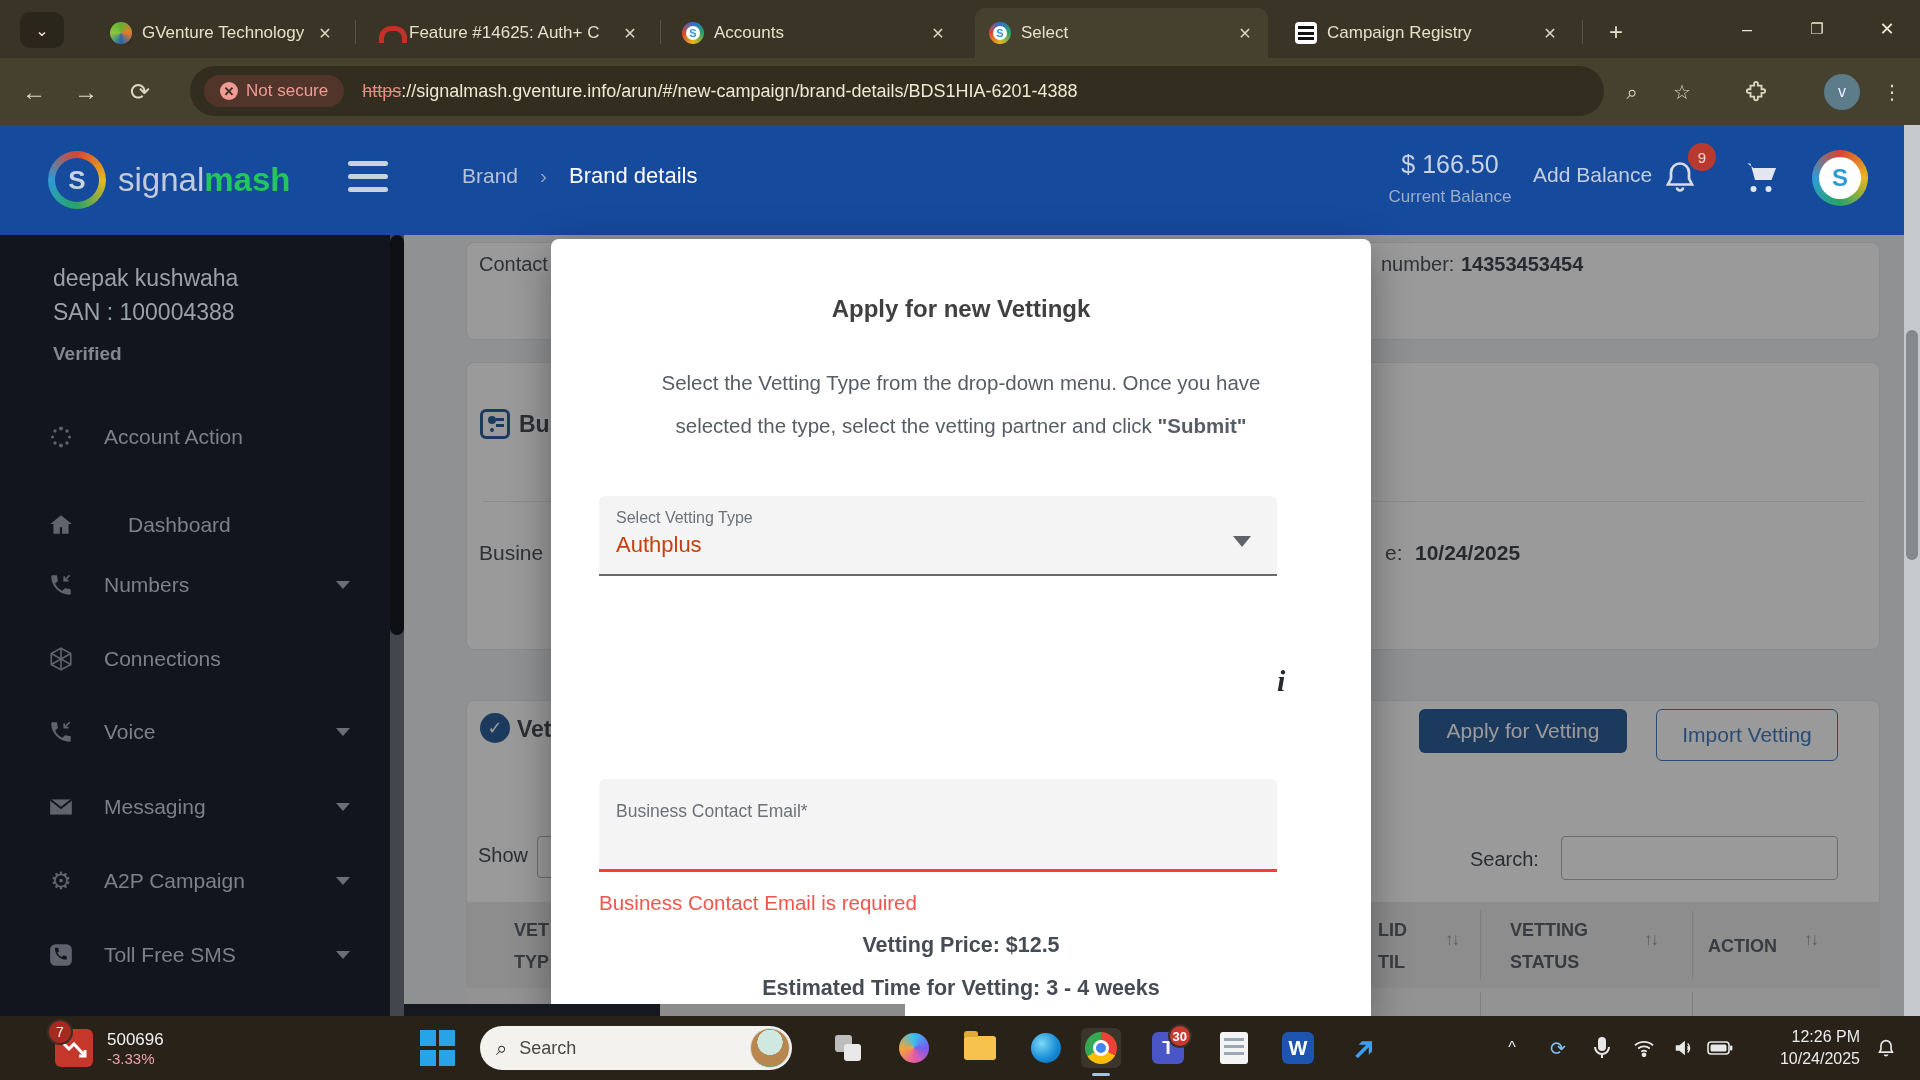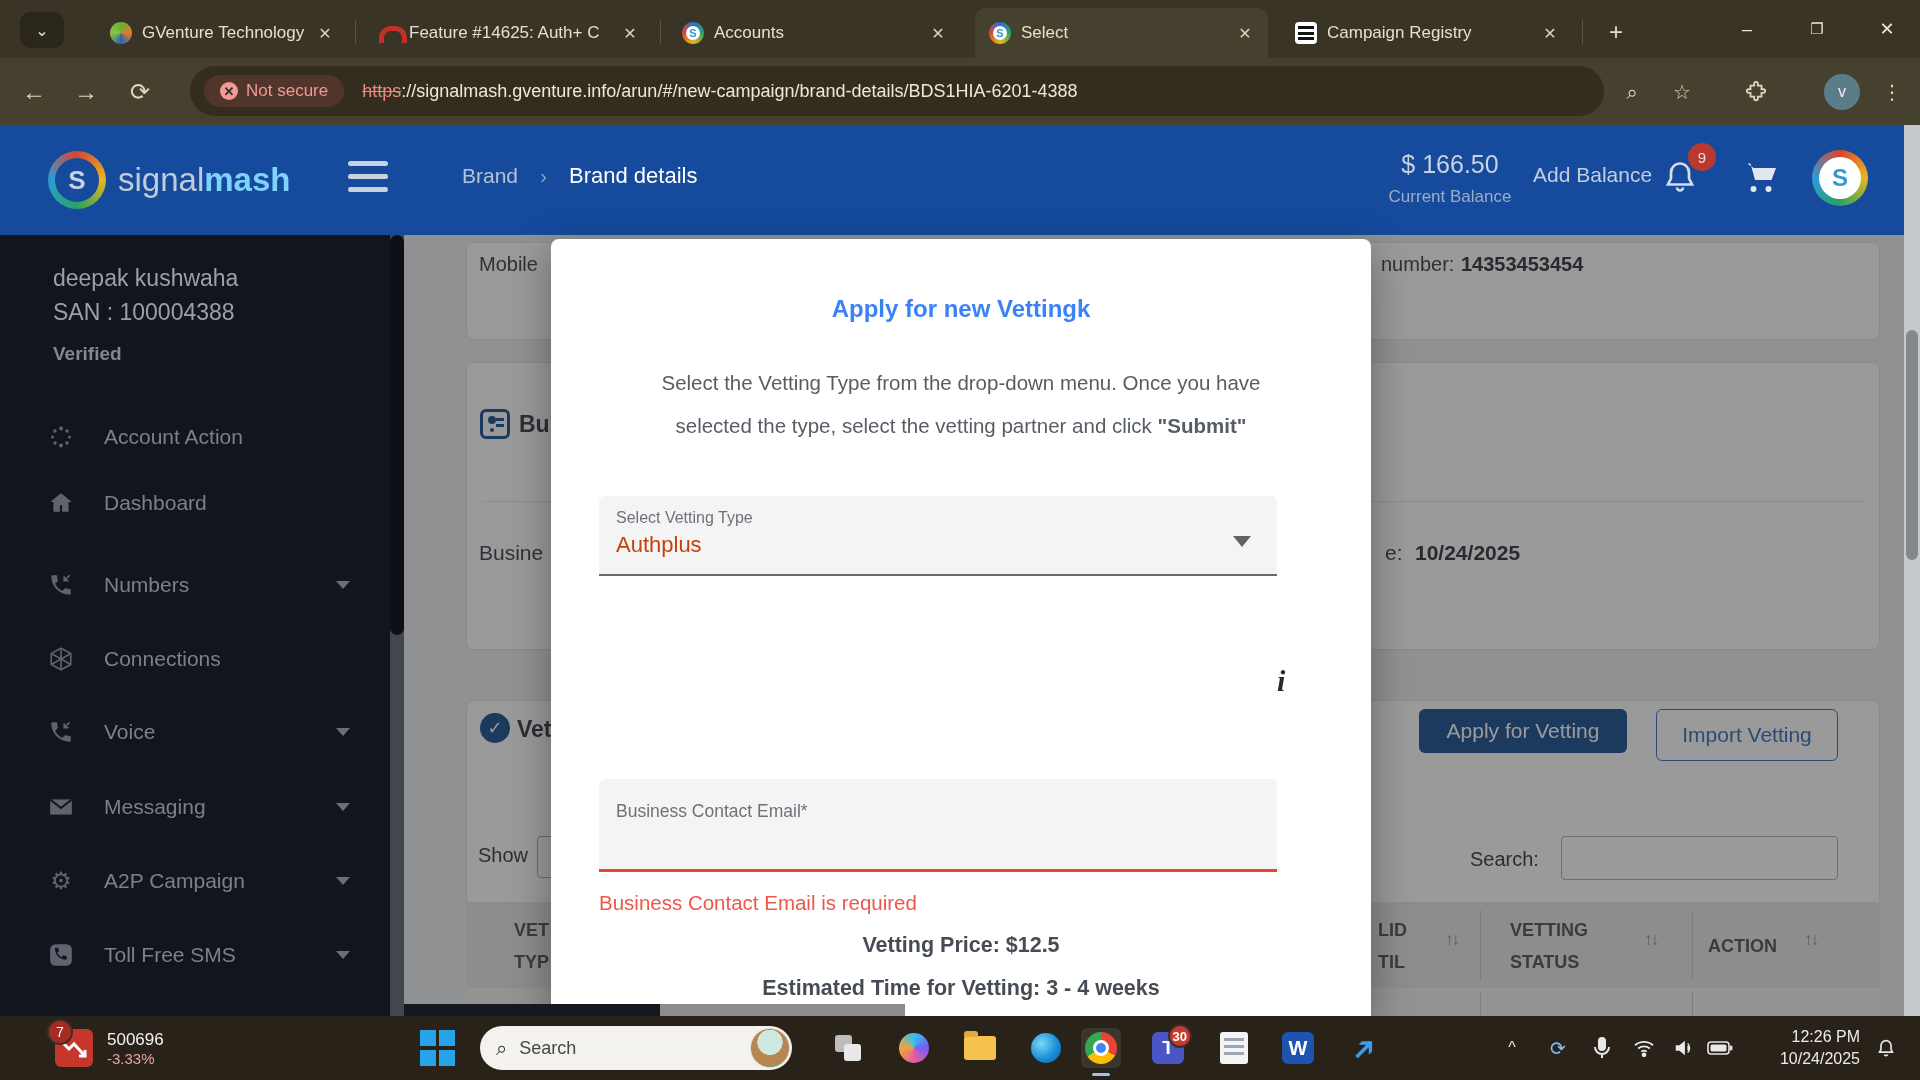--- a/index.html
+++ b/index.html
@@ -32,21 +32,21 @@
   #urltext { margin-left:18px; font-size:18px; color:#efe8d3; white-space:nowrap; }
   #urltext .scheme { color:#e88a80; text-decoration:line-through; }
   .toolicon { position:absolute; top:14px; width:40px; height:40px; display:flex; align-items:center; justify-content:center; color:#ded7c0; font-size:20px; }
   #avatarv { position:absolute; left:1824px; top:16px; width:36px; height:36px; border-radius:50%; background:#5c7c8a; color:#eef; font-size:16px; display:flex; align-items:center; justify-content:center; }
 
   
   #appheader { left:0; top:125px; width:1920px; height:110px; background:#164a9d; }
   #logoring { position:absolute; left:48px; top:26px; width:58px; height:58px; border-radius:50%; background:conic-gradient(#d9452f,#e8b720,#27a463,#2e9bd6,#d9452f); }
   #logoring::after { content:"S"; position:absolute; inset:7px; border-radius:50%; background:#164a9d; color:#c9d2e0; font-size:26px; font-weight:bold; display:flex; align-items:center; justify-content:center; }
   #logotext { position:absolute; left:118px; top:36px; font-size:33px; color:#c2cbda; }
-  #logotext b { color:#7dd3fc;margin-top:36px; }
+  #logotext b { color:#22c55e;margin-top:36px; }
   #hamburger { position:absolute; left:348px; top:36px; width:40px; height:34px; }
   #hamburger span { position:absolute; left:0; width:40px; height:5px; border-radius:3px; background:#c9d2e0; }
   .crumb { color:#b7c2d6; font-size:21px; }
   .crumb.current { color:#fff; font-size:22px; }
   #balamount { position:absolute; left:1355px; top:25px; width:190px; text-align:center; color:#c9d2e0; font-size:25px; }
   #ballabel { position:absolute; left:1355px; top:62px; width:190px; text-align:center; color:#9cadc7; font-size:17px; }
   #addbal { position:absolute; left:1533px; top:38px; color:#c3cede; font-size:21px; }
   #bellbadge { position:absolute; left:1688px; top:18px; min-width:28px; height:28px; border-radius:14px; background:#b9392e; color:#f4d7d4; font-size:15px; display:flex; align-items:center; justify-content:center; z-index:3; }
   #hdr-avatar { position:absolute; left:1812px; top:25px; width:56px; height:56px; border-radius:50%; background:conic-gradient(#d9452f,#e8b720,#27a463,#2e9bd6,#d9452f); }
   #hdr-avatar::after { content:"S"; position:absolute; inset:7px; border-radius:50%; background:#fff; color:#2e9bd6; font-size:24px; font-weight:bold; display:flex; align-items:center; justify-content:center; }
@@ -81,21 +81,21 @@
   #tblhead { position:absolute; left:62px; top:667px; width:1414px; height:86px; background:#e7e8ea; }
   .th { position:absolute; color:#4e545b; font-size:18px; font-weight:bold; line-height:32px; white-space:pre-line; }
   .sort { position:absolute; color:#8a8f96; font-size:17px; letter-spacing:-2px; }
   .vline { position:absolute; width:1px; background:#c9ccd0; }
   #tblrow { position:absolute; left:62px; top:753px; width:1414px; height:56px; background:#f2f3f5; }
 
   #overlay { left:404px; top:235px; width:1500px; height:781px; background:rgba(30,30,30,0.45); z-index:5; }
 
   
   #modal { left:551px; top:239px; width:820px; height:777px; background:#fff; border-radius:8px 8px 0 0; box-shadow:0 12px 40px rgba(0,0,0,0.35); z-index:6; }
-  #m-title { position:absolute; left:0; top:56px; width:820px; text-align:center; font-size:24px; font-weight:bold; color:#3b82f6; }
+  #m-title { position:absolute; left:0; top:56px; width:820px; text-align:center; font-size:24px; font-weight:bold; color:#404040; }
   #m-desc { position:absolute; left:70px; top:122px; width:680px; text-align:center; font-size:20.5px; color:#565d65; line-height:43px; }
   .mfield { position:absolute; left:48px; width:678px; background:#f4f4f5; border-radius:6px 6px 0 0; border-bottom:2px solid #6a6a6a; }
   .mfield .flabel { position:absolute; left:17px; top:13px; font-size:16px; color:#6d727a; }
   .mfield .fvalue { position:absolute; left:17px; top:36px; font-size:22px; color:#c2410c; }
   .mfield .arrow { position:absolute; right:26px; top:40px; width:0; height:0; border-left:9px solid transparent; border-right:9px solid transparent; border-top:11px solid #5f6368; }
   #m-field3 { border-bottom:3px solid #ef4136; }
   #m-field3 .flabel { top:22px; font-size:17.5px; }
   #m-info { position:absolute; left:726px; top:425px; font-family:"Liberation Serif", serif; font-style:italic; font-weight:bold; font-size:30px; color:#272b30; }
   #m-error { position:absolute; left:48px; top:652px; color:#f0564a; font-size:20.5px; }
   #m-price { position:absolute; left:0; top:694px; width:820px; text-align:center; font-size:21.5px; font-weight:bold; color:#454c54; }
@@ -259,21 +259,21 @@
             <circle cx="18" cy="18" r="1.7"></circle>
             <circle cx="12" cy="20.5" r="2"></circle>
             <circle cx="6" cy="18" r="1.7"></circle>
             <circle cx="3.5" cy="12" r="1.5"></circle>
             <circle cx="6" cy="6" r="1.7"></circle>
           </svg>
       </span>
       <span class="lbl">Account Action</span>
     </div>
 
-    <div class="sbitem" style="top:246px;">
+    <div class="sbitem" style="top:268px;gap:24px;">
       <span class="ic">
         <svg width="26" height="26" viewBox="0 0 24 24" fill="#5e636d">
             <path d="M12 3 2 11h3v9h6v-6h2v6h6v-9h3z"></path>
           </svg>
       </span>
       <span class="lbl">Dashboard</span>
     </div>
 
     <div class="sbitem" style="top:328px;">
       <span class="ic">
@@ -334,21 +334,21 @@
       <span class="lbl">Toll Free SMS</span>
       <span class="caret"></span>
     </div>
   </div>
   <div class="abs" id="sb-scroll"></div>
   <div class="abs" id="sb-thumb"></div>
 
   <div class="abs" id="content">
 
     <div class="card" style="left:62px;top:7px;width:1414px;height:98px;">
-      <span class="fragtext" style="left:12px;top:10px;">Mobile</span>
+      <span class="fragtext" style="left:12px;top:10px;">Contact</span>
       <span class="fragtext" style="left:914px;top:10px;">number:</span>
       <span class="fragtext boldval" style="left:994px;top:10px;text-align:right;">14353453454</span>
     </div>
 
     <div class="card" style="left:62px;top:127px;width:1414px;height:288px;">
       <span class="icon-badge-person" style="left:13px;top:46px;"></span>
       <span class="sechead" style="left:52px;top:48px;">Bus</span>
       <div class="divider" style="left:16px;top:138px;width:1382px;"></div>
       <span class="fragtext" style="left:12px;top:178px;font-size:21px;">Busine</span>
       <span class="fragtext" style="left:918px;top:178px;font-size:21px;">e:</span>

